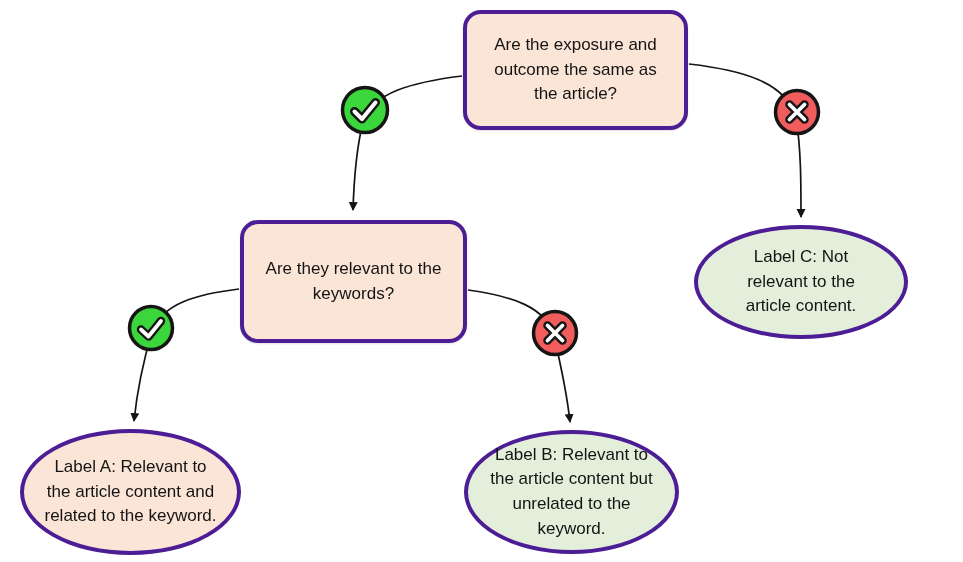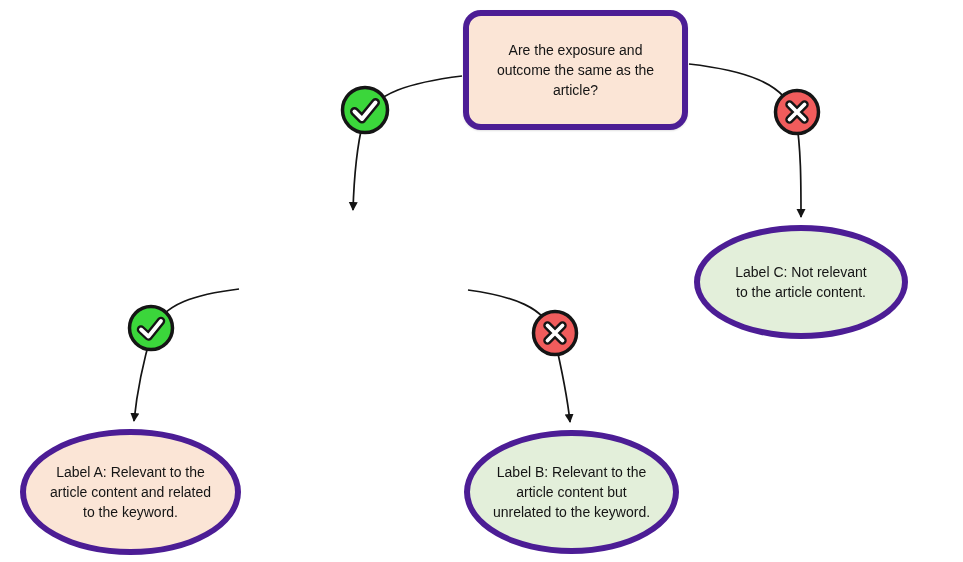--- a/index.html
+++ b/index.html
@@ -19,23 +19,23 @@
     left: 0; top: 0;
     width: 963px; height: 562px;
   }
 
   .node {
     position: absolute;
     display: flex;
     align-items: center;
     justify-content: center;
     text-align: center;
-    font-size: 14px;
+    font-size: 17px;
     line-height: 1.45;
-    border: 6px solid #4c1d95;
+    border: 4px solid #4c1d95;
     color: #141414;
   }
 
   .rect {
     border-radius: 18px;
     background: #fbe5d6;
     box-shadow: 0 1px 2px rgba(0,0,0,0.12);
   }
 
   .ellipse {
@@ -75,20 +75,23 @@
     <path d="M462,76 C414,82 372,92 363,122 C356,150 354,178 353,210" fill="none" stroke="#141414" stroke-width="1.7" marker-end="url(#arrowhead)"></path>
     <path d="M689,64 C742,70 786,82 796,118 C801,148 801,182 801,217" fill="none" stroke="#141414" stroke-width="1.7" marker-end="url(#arrowhead)"></path>
     <path d="M239,289 C198,294 162,303 152,332 C143,362 137,392 134,421" fill="none" stroke="#141414" stroke-width="1.7" marker-end="url(#arrowhead)"></path>
     <path d="M468,290 C512,296 546,307 554,336 C561,366 567,394 570,422" fill="none" stroke="#141414" stroke-width="1.7" marker-end="url(#arrowhead)"></path>
   </svg>
 
   <div class="node rect node-q1">
     <span>Are the exposure and outcome the same as the article?</span>
   </div>
 
+  <div class="node rect node-q2">
+    <span>Are they relevant to the keywords?</span>
+  </div>
 
   <div class="node ellipse green node-c">
     <span>Label C: Not relevant to the article content.</span>
   </div>
 
   <div class="node ellipse peach node-a">
     <span>Label A: Relevant to the article content and related to the keyword.</span>
   </div>
 
   <div class="node ellipse green node-b">

